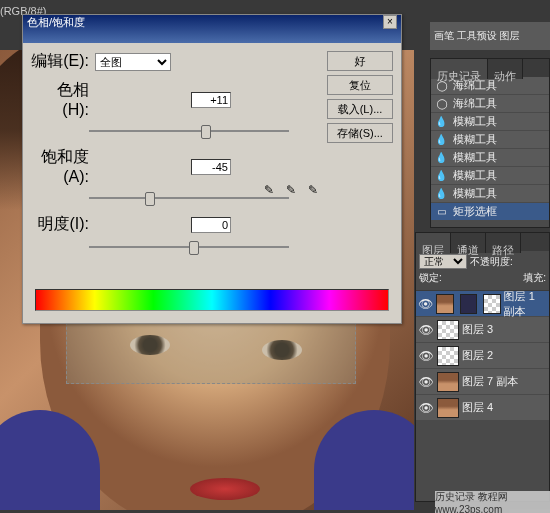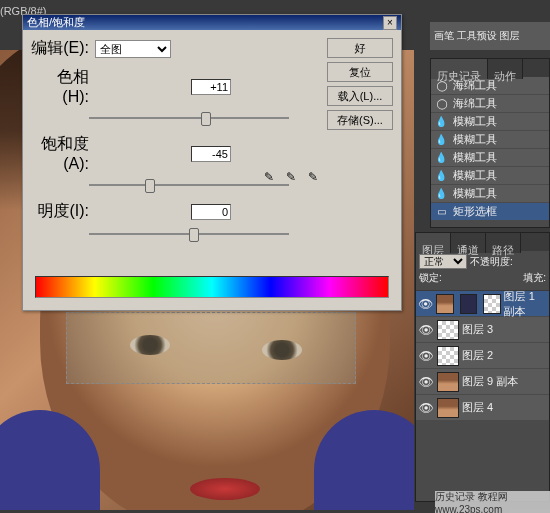--- a/index.html
+++ b/index.html
@@ -14,21 +14,21 @@
 .bangs { position: absolute; top: 130px; left: 80px; width: 260px; height: 40px; background: linear-gradient(180deg, #3a2418 0%, transparent 100%); }
 .selection { position: absolute; top: 262px; left: 66px; width: 290px; height: 72px; border: 1px dashed #888; background: rgba(150, 148, 130, 0.35); }
 .eye { position: absolute; width: 40px; height: 20px; background: radial-gradient(circle, #1a1008 30%, #3a2818 50%, #e8d4c0 70%); border-radius: 50%; }
 .eye.left { top: 285px; left: 130px; }
 .eye.right { top: 290px; left: 262px; }
 .lips { position: absolute; top: 428px; left: 190px; width: 70px; height: 22px; background: radial-gradient(ellipse, #c83838 0%, #982828 70%); border-radius: 50%; }
 .hand { position: absolute; bottom: -20px; width: 120px; height: 120px; background: #3a3a8a; border-radius: 50% 50% 0 0; }
 .hand.left { left: -20px; }
 .hand.right { right: -20px; }
 .dialog { position: absolute; top: 14px; left: 22px; width: 380px; background: #d4d0c8; border: 1px solid #888; box-shadow: 1px 1px 3px rgba(0,0,0,0.4); }
-.dlg-title { height: 15px; background: linear-gradient(180deg, #0a246a 0%, #4a6caa 100%); color: #fff; padding: 0 4px; display: flex; align-items: center; justify-content: space-between; font-size: 11px; }
+.dlg-title { height: 28px; background: linear-gradient(180deg, #0a246a 0%, #4a6caa 100%); color: #fff; padding: 0 4px; display: flex; align-items: flex-start; justify-content: space-between; font-size: 11px; }
 .dlg-close { width: 14px; height: 14px; background: #d4d0c8; color: #000; text-align: center; line-height: 12px; font-size: 10px; border: 1px solid #888; }
 .dlg-body { padding: 8px; position: relative; }
 .dlg-row { display: flex; align-items: center; margin-bottom: 6px; gap: 6px; }
 .dlg-label { width: 58px; text-align: right; font-size: 16px; }
 .dlg-select { width: 76px; height: 18px; font-size: 11px; background: #fff; border: 1px solid #888; }
 .dlg-input { width: 40px; height: 16px; font-size: 11px; text-align: right; padding: 0 2px; background: #fff; border: 1px inset #888; }
 .slider-row { margin: 2px 0 10px 58px; width: 200px; height: 12px; position: relative; }
 .slider-track { position: absolute; top: 5px; width: 100%; height: 2px; background: #888; }
 .slider-thumb { position: absolute; top: 0; width: 10px; height: 14px; background: #d4d0c8; border: 1px solid #666; border-radius: 2px; }
 .dlg-btns { position: absolute; right: 8px; top: 8px; display: flex; flex-direction: column; gap: 4px; }
@@ -212,21 +212,21 @@
         <span>图层 3</span>
       </div>
       <div class="layer-item">
         <span class="vis-icon">👁</span>
         <div class="layer-thumb checker"></div>
         <span>图层 2</span>
       </div>
       <div class="layer-item">
         <span class="vis-icon">👁</span>
         <div class="layer-thumb mini"></div>
-        <span>图层 9 副本</span>
+        <span>图层 7 副本</span>
       </div>
       <div class="layer-item">
         <span class="vis-icon">👁</span>
         <div class="layer-thumb mini"></div>
         <span>图层 4</span>
       </div>
     </div>
 </div>
 
 <div class="watermark">历史记录 教程网 www.23ps.com</div>

